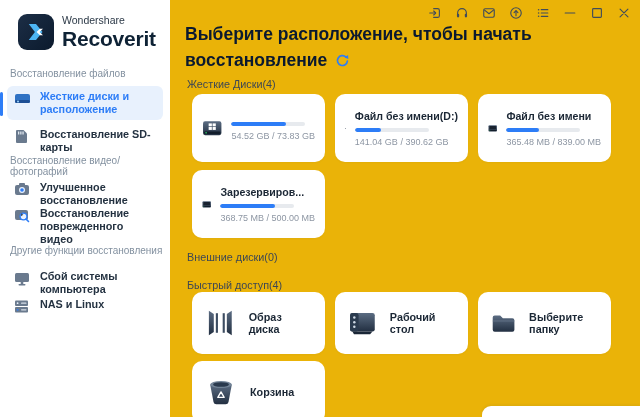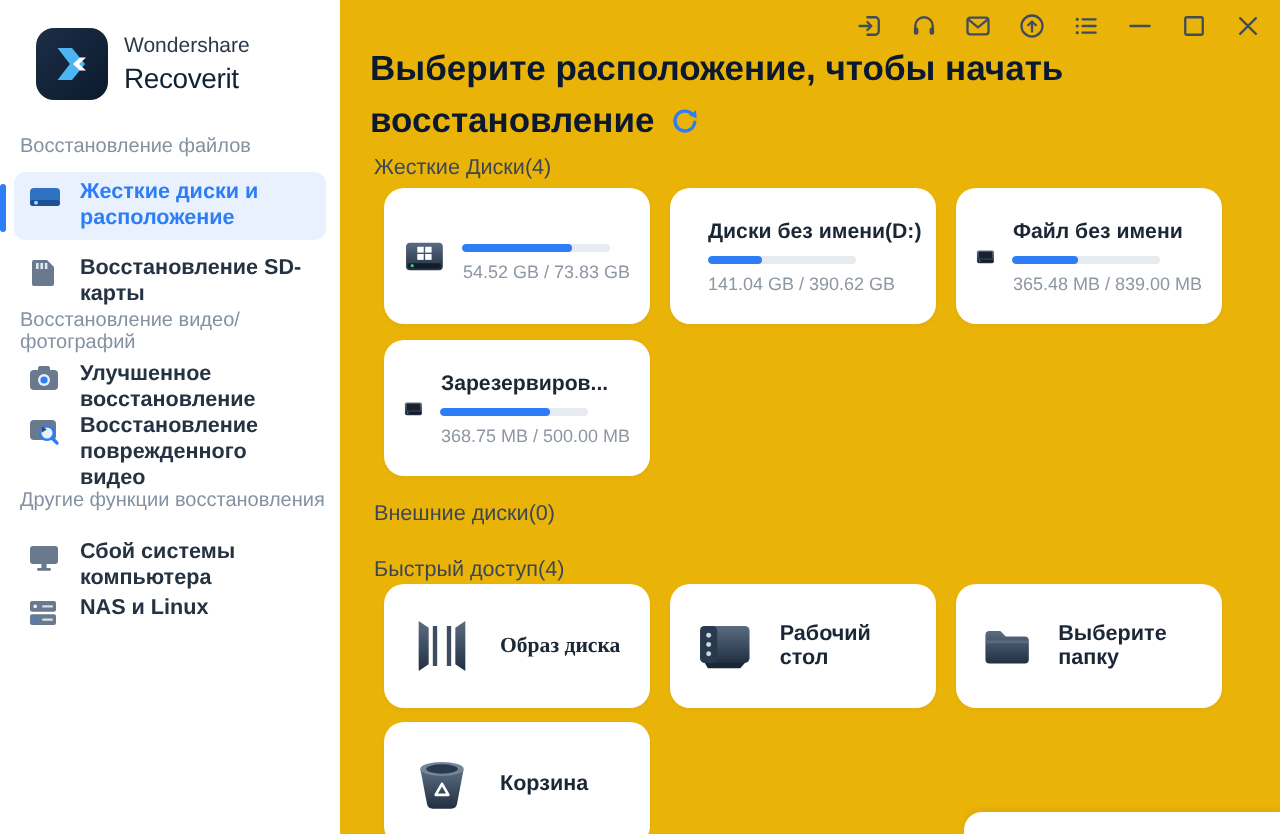--- a/index.html
+++ b/index.html
@@ -6,21 +6,21 @@
   html,body { width:640px; height:417px; }
   body { font-family:"Liberation Sans", sans-serif; }
   #app { position:relative; width:640px; height:417px; background:#eab308; overflow:hidden; }
 
   
   #sidebar { position:absolute; left:0; top:0; width:170px; height:417px; background:#ffffff; }
   .logo-row { position:absolute; left:18px; top:14px; display:flex; align-items:center; }
   .logo-mark { width:36px; height:36px; border-radius:9px; background:linear-gradient(135deg,#1c2e46,#0b1a2d); display:flex; align-items:center; justify-content:center; }
   .brand-text { margin-left:8px; line-height:1; }
   .brand-company { font-size:10.5px; color:#2c3947; margin-bottom:3px; }
-  .brand-product { font-size:14px; font-weight:400; color:#0e2235; letter-spacing:-0.2px; }
+  .brand-product { font-size:21px; font-weight:700; color:#0e2235; letter-spacing:-0.2px; }
 
   .side-section-label { position:absolute; left:10px; font-size:10px; color:#8391a0; }
   .side-item { position:absolute; left:7px; width:156px; display:flex; align-items:flex-start; cursor:pointer; border-radius:6px; padding:4px 4px 4px 7px; }
   .side-item .ic { flex:0 0 18px; margin-top:1px; }
   .side-item .lbl { font-size:10.8px; font-weight:700; color:#243241; line-height:13px; margin-left:8px; }
   .side-item.selected { background:#e8f1fd; }
   .side-item.selected .lbl { color:#2d7df7; }
   .sel-indicator { position:absolute; left:0px; width:3px; height:24px; background:#2d7df7; border-radius:2px; }
 
   
@@ -234,21 +234,21 @@
     </div>
 
     <div class="card drive-card" style="left:165px; top:94px;">
       <svg width="37" height="31" viewBox="0 0 40 34">
         <rect x="2" y="3" width="36" height="27" rx="4" fill="url(#gD1)"></rect>
         <rect x="6" y="6" width="28" height="14" rx="2" fill="#19222f"></rect>
         <rect x="4" y="23" width="32" height="5" rx="2" fill="#121d2b"></rect>
         <circle cx="8" cy="25.5" r="1.6" fill="#35d06a"></circle>
       </svg>
       <div class="drive-info">
-        <div class="drive-name">Диски без имени(D:)</div>
+        <div class="drive-name">Файл без имени(D:)</div>
         <div class="bar">
             <div class="bar-fill" style="width: 36%;"></div>
           </div>
         <div class="drive-size">141.04 GB / 390.62 GB</div>
       </div>
     </div>
 
     <div class="card drive-card" style="left:308px; top:94px;">
       <svg width="37" height="31" viewBox="0 0 40 34">
         <rect x="2" y="3" width="36" height="27" rx="4" fill="url(#gD1)"></rect>
@@ -277,21 +277,21 @@
         <div class="bar">
             <div class="bar-fill" style="width: 74%;"></div>
           </div>
         <div class="drive-size">368.75 MB / 500.00 MB</div>
       </div>
     </div>
 
     <div class="sec-label" style="top:251px;">Внешние диски(0)</div>
     <div class="sec-label" style="top:279px;">Быстрый доступ(4)</div>
 
-    <div class="card qa-card" style="left:22px; top:292px;font-family:Liberation Serif, serif;">
+    <div class="card qa-card" style="left:22px; top:292px;">
       <svg width="34" height="30" viewBox="0 0 40 36">
         <defs>
             <linearGradient id="gQ" x1="0" y1="0" x2="0" y2="1">
               <stop offset="0" stop-color="#5b6c82"></stop>
               <stop offset="1" stop-color="#222f41"></stop>
             </linearGradient>
           </defs>
         <polygon points="6,3 12,7 12,29 6,33" fill="url(#gQ)"></polygon>
         <polygon points="34,3 28,7 28,29 34,33" fill="url(#gQ)"></polygon>
         <rect x="14.5" y="6" width="2.6" height="24" fill="#3c4c61"></rect>

